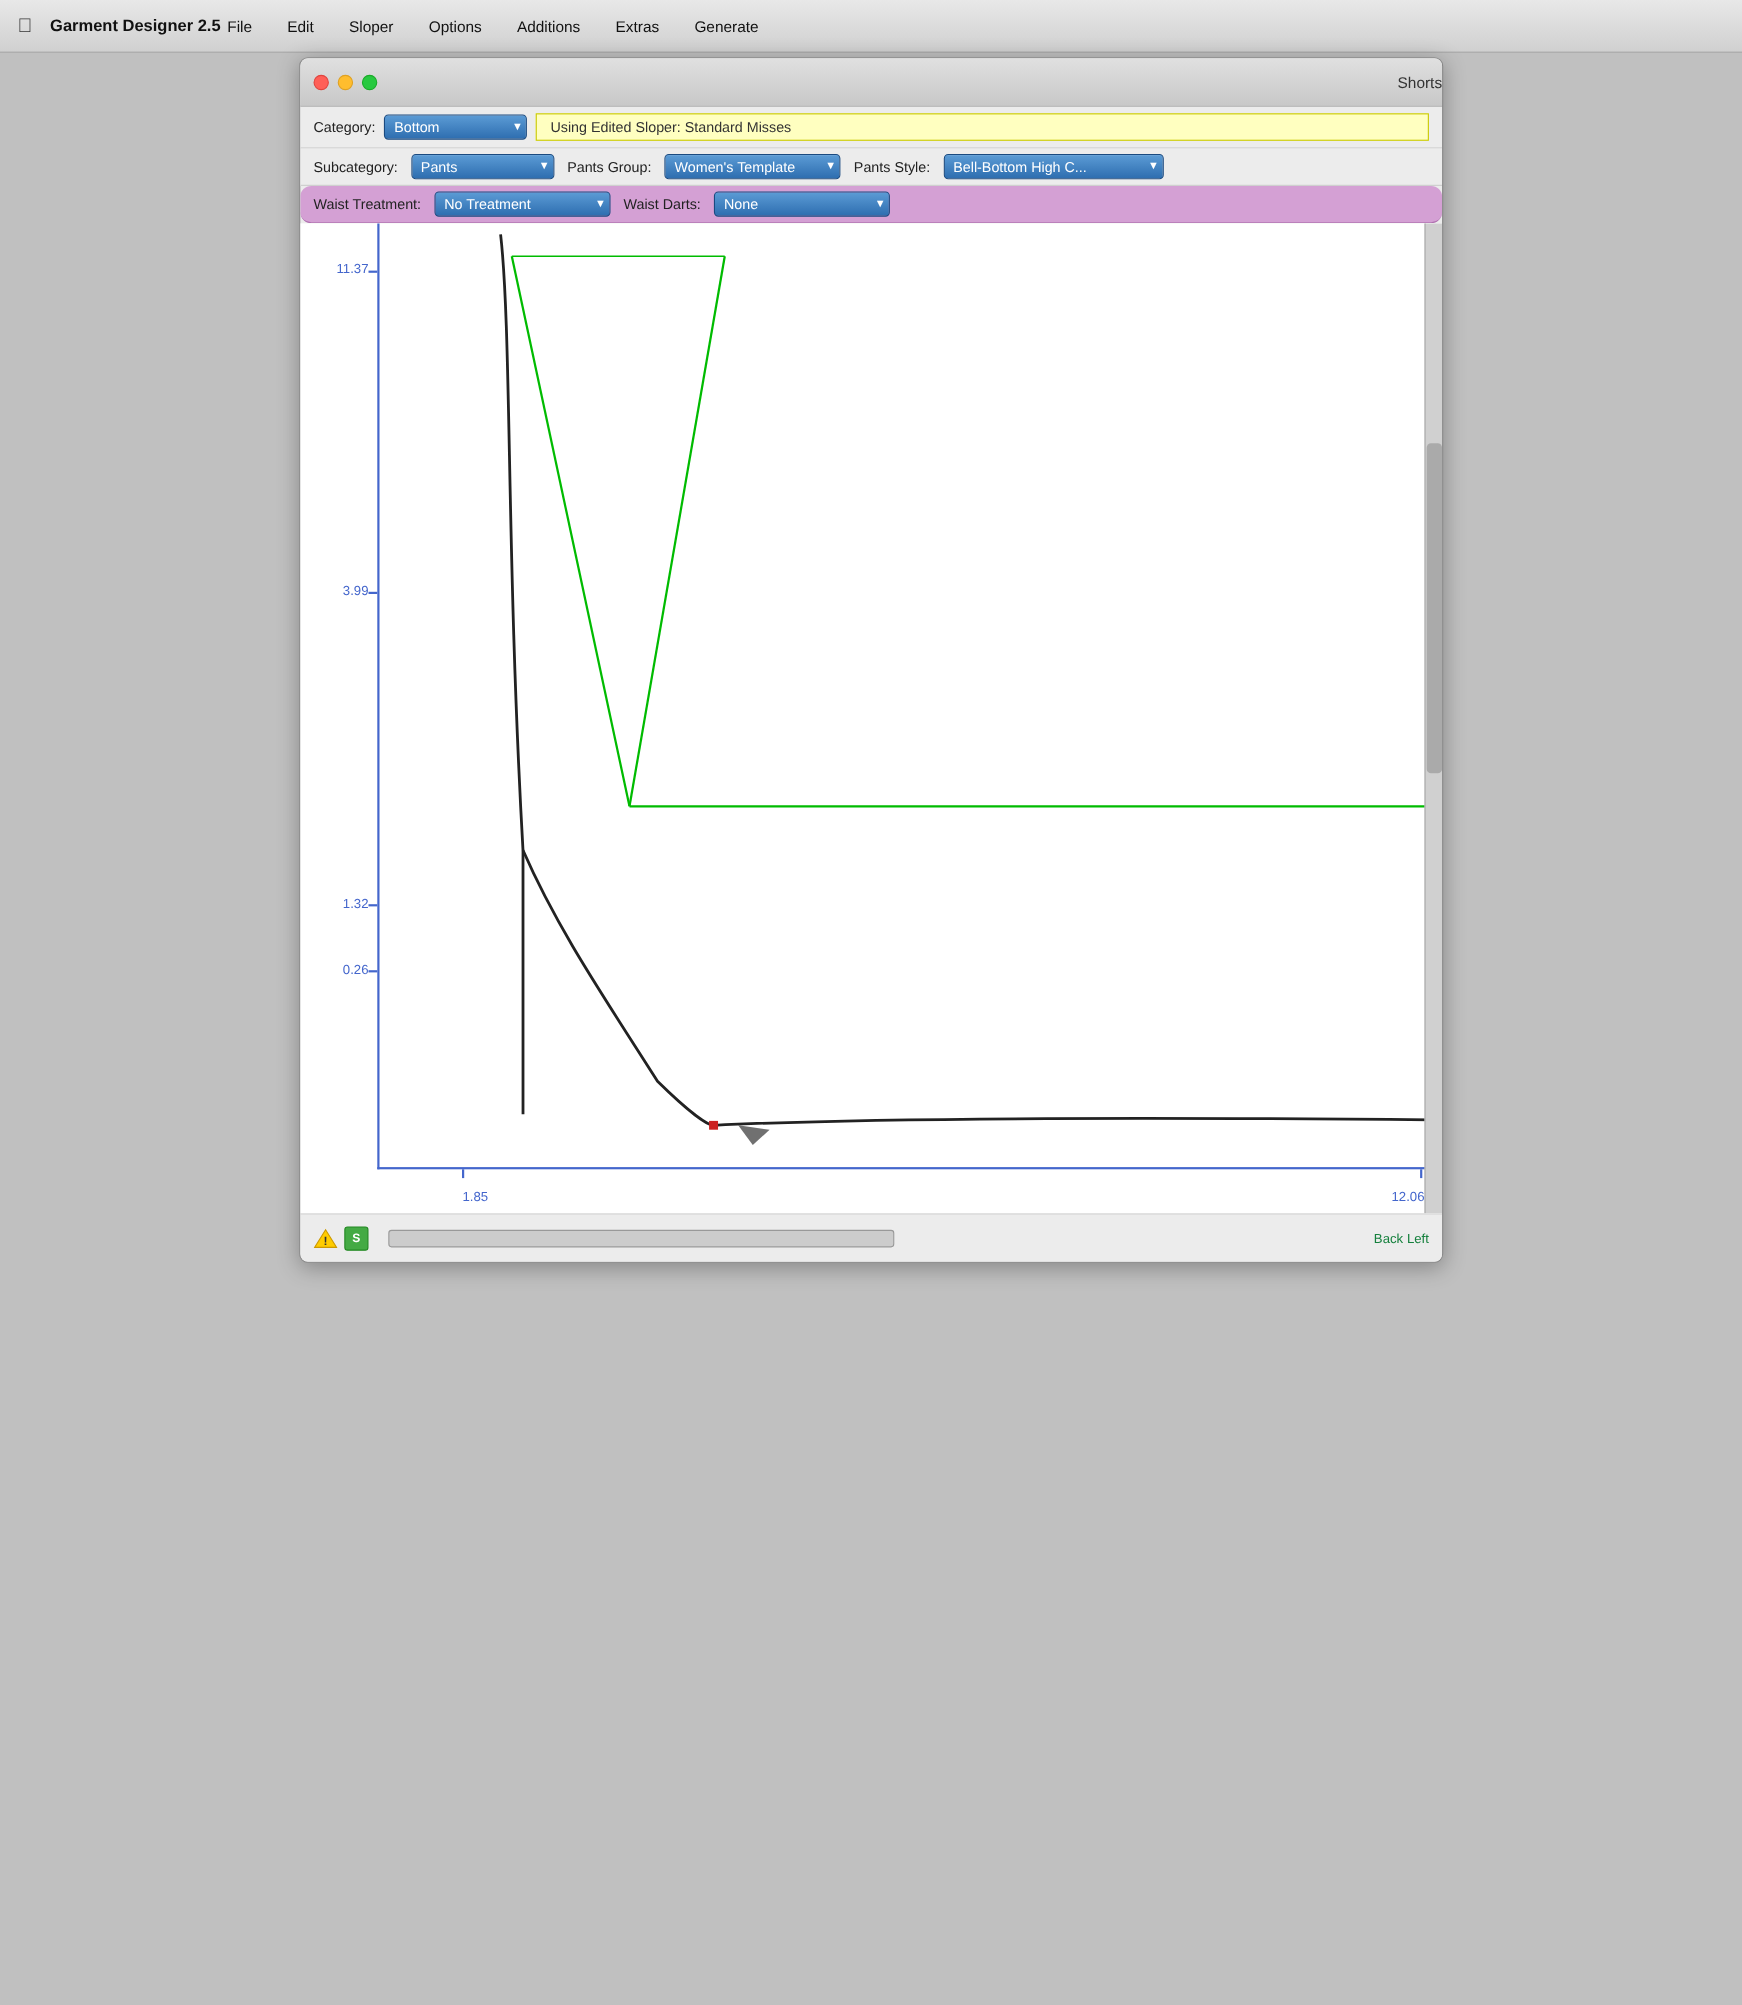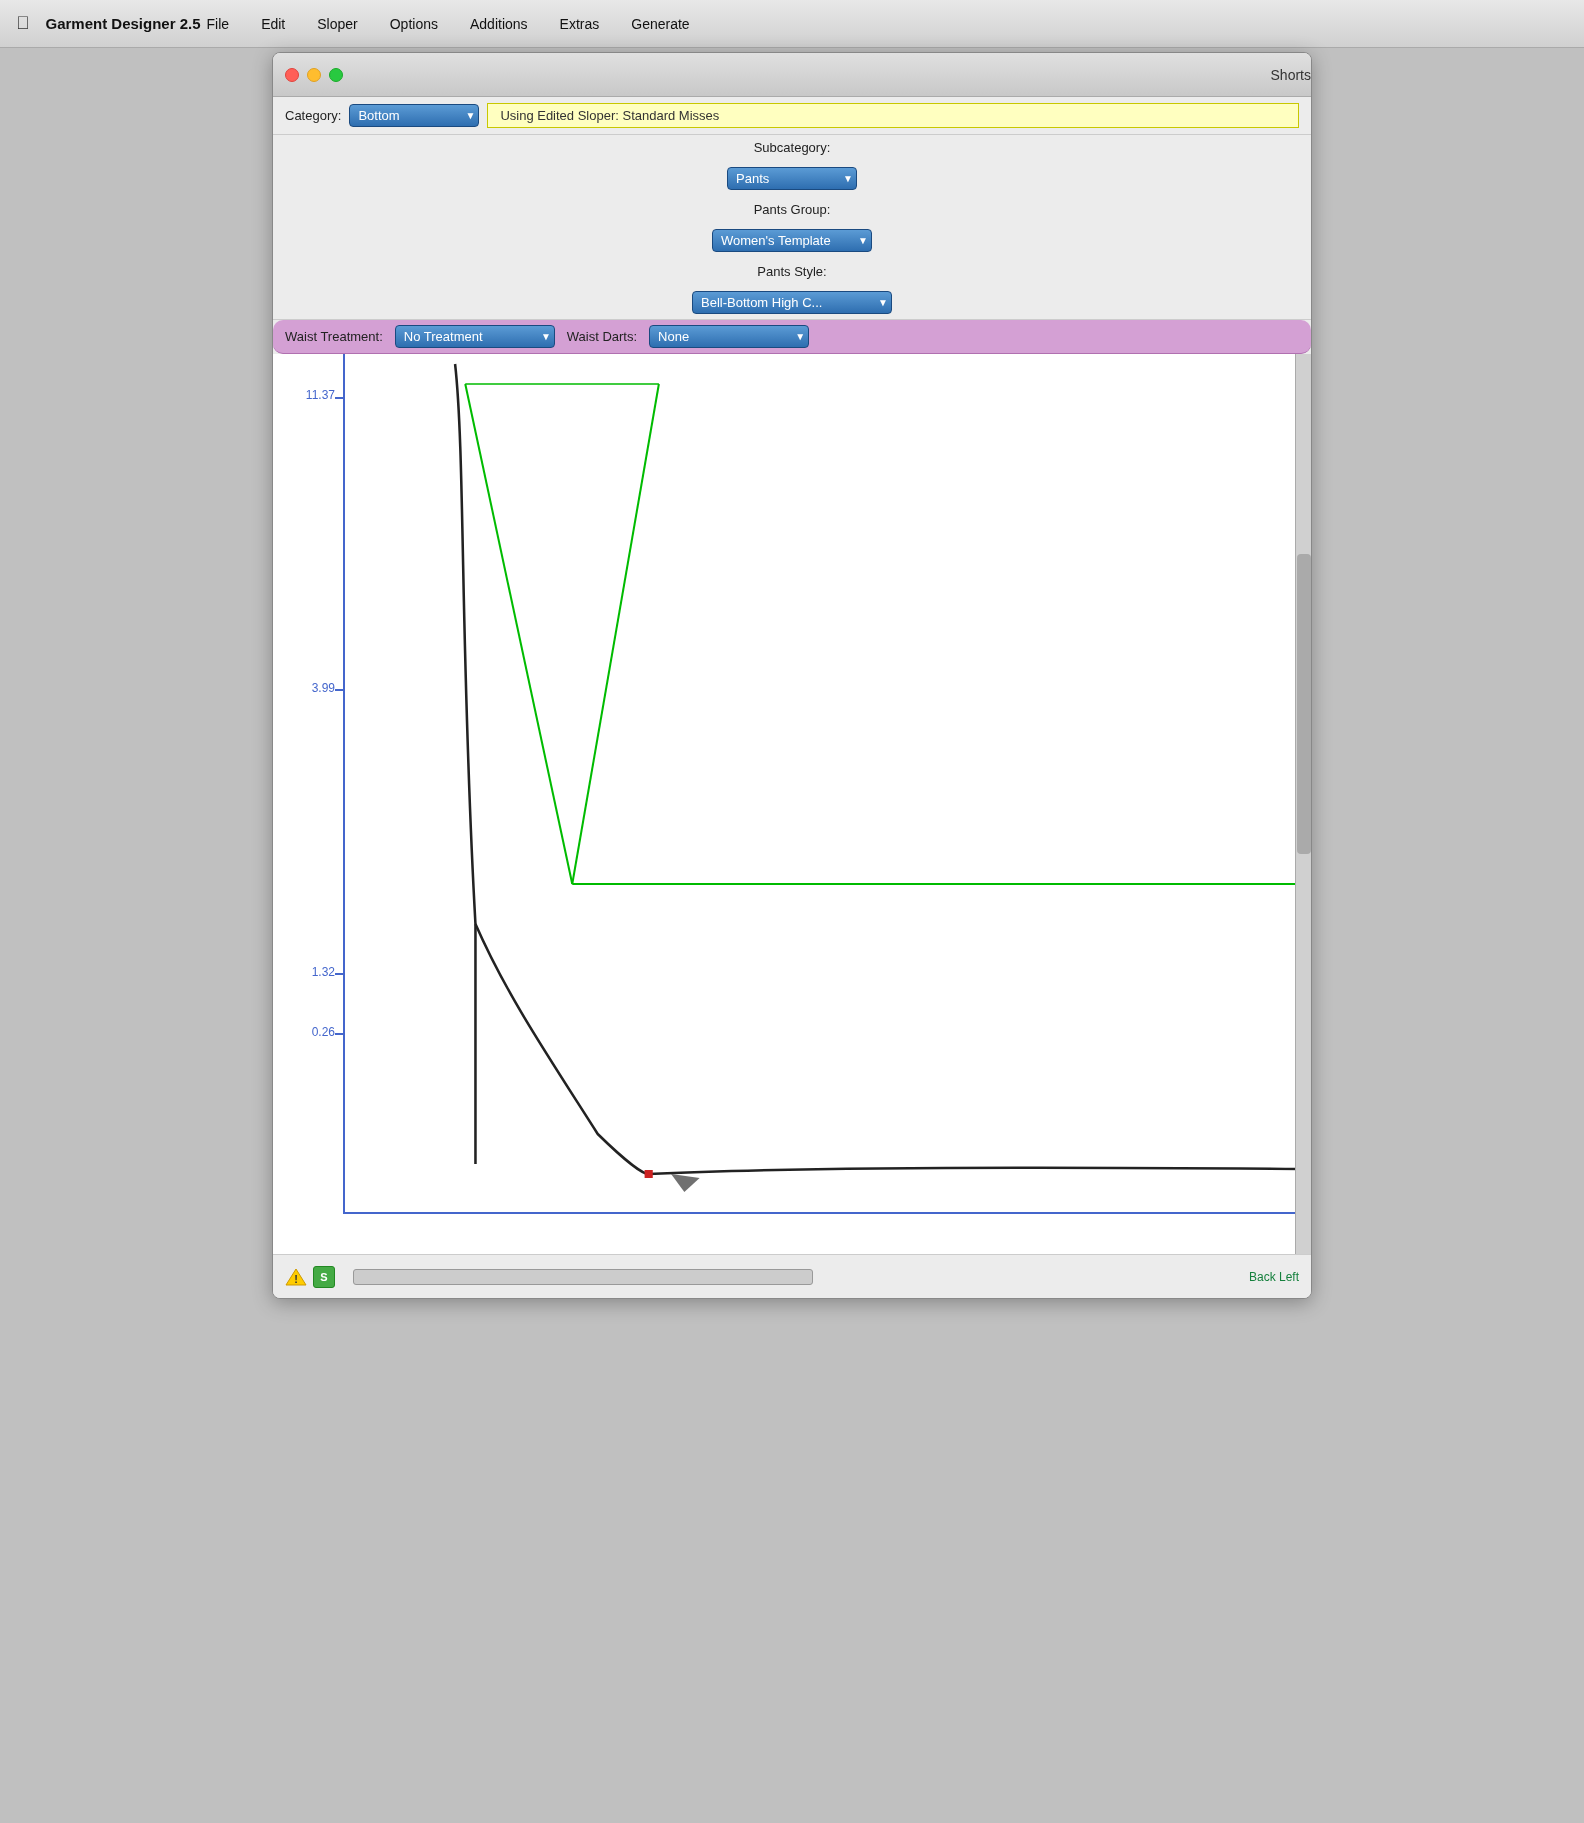--- a/index.html
+++ b/index.html
@@ -93,21 +93,20 @@
       gap: 8px;
       border-bottom: 1px solid #ccc;
     }
     .toolbar-row2 {
       background: #ececec;
       padding: 5px 12px;
       display: flex;
       align-items: center;
       gap: 12px;
       border-bottom: 1px solid #ccc;
-      flex-direction: column;
     }
     .toolbar-row3 {
       background: #d4a0d4;
       padding: 5px 12px;
       display: flex;
       align-items: center;
       gap: 12px;
       border-bottom: 1px solid #b070b0;
       border-radius: 10px;
     }
@@ -322,20 +321,27 @@
       <div style="position:absolute; right:8px; top:38%;" class="y-label">3.99</div>
       <div style="position:absolute; right:0; top:39%; width:8px; height:2px; background:#4466cc;"></div>
 
       <div style="position:absolute; right:8px; top:71%;" class="y-label">1.32</div>
       <div style="position:absolute; right:0; top:72%; width:8px; height:2px; background:#4466cc;"></div>
 
       <div style="position:absolute; right:8px; top:78%;" class="y-label">0.26</div>
       <div style="position:absolute; right:0; top:79%; width:8px; height:2px; background:#4466cc;"></div>
     </div>
 
+    <div style="position:absolute; bottom:0; left:70px; right:0; height:40px;">
+      <div style="position:absolute; bottom:8px; left:8%; font-size:12px; color:#4466cc;">1.85</div>
+      <div style="position:absolute; bottom:8px; right:16px; font-size:12px; color:#4466cc;">12.06</div>
+
+      <div style="position:absolute; top:0; left:8%; width:2px; height:8px; background:#4466cc;"></div>
+      <div style="position:absolute; top:0; right:18px; width:2px; height:8px; background:#4466cc;"></div>
+    </div>
 
     <svg style="position:absolute; left:70px; top:0; right:0; bottom:40px; width:calc(100% - 70px); height:calc(100% - 40px);" viewBox="0 0 950 860" preserveAspectRatio="none">
 
       <polyline points="120,30 225,530" stroke="#00bb00" stroke-width="2" fill="none"></polyline>
       <line x1="225" y1="530" x2="940" y2="530" stroke="#00bb00" stroke-width="2"></line>
 
       <line x1="120" y1="30" x2="310" y2="30" stroke="#00bb00" stroke-width="1.5" fill="none"></line>
       <line x1="310" y1="30" x2="225" y2="530" stroke="#00bb00" stroke-width="2" fill="none"></line>
 
       <path d="M 110,10 C 120,100 115,300 130,570 L 130,810" stroke="#222" stroke-width="2.5" fill="none"></path>

